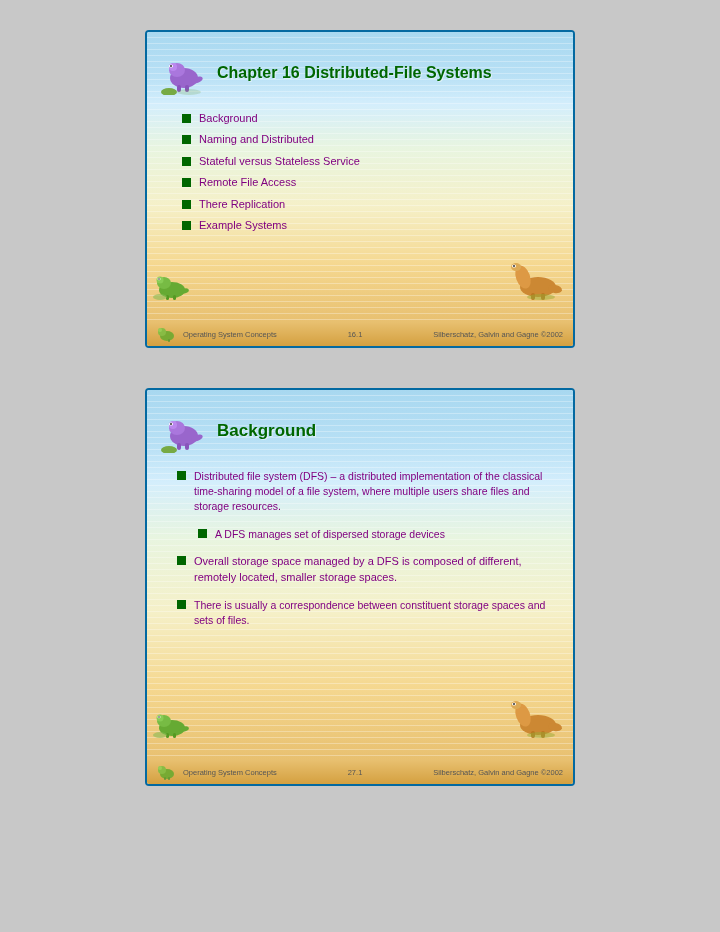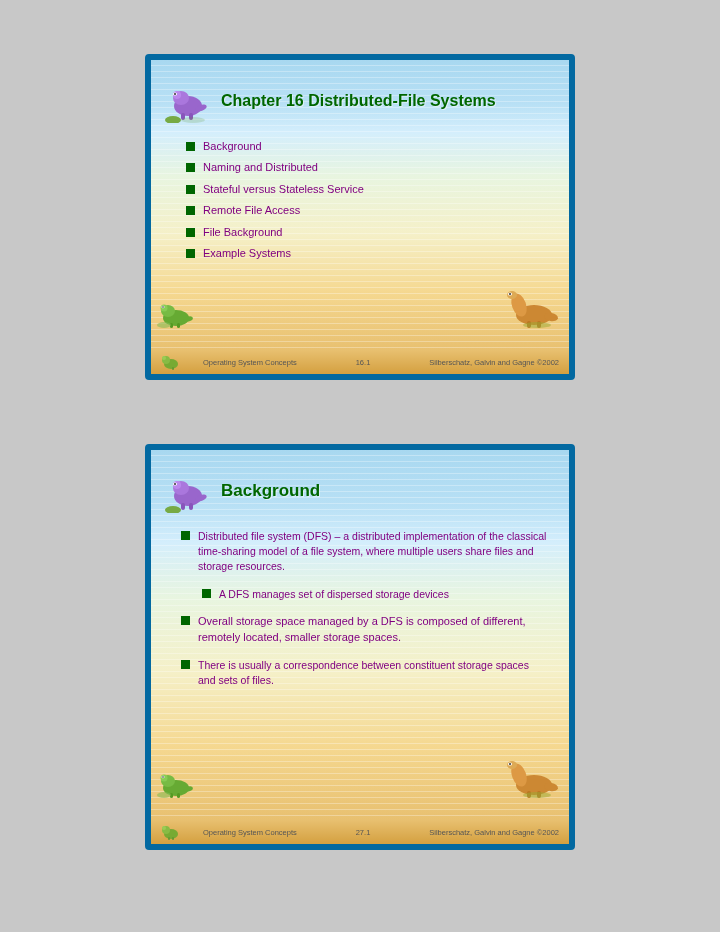--- a/index.html
+++ b/index.html
@@ -10,26 +10,25 @@
       min-height: 932px;
       display: flex;
       flex-direction: column;
       align-items: center;
       padding: 30px 20px;
       gap: 40px;
     }
 
     .slide {
       width: 430px;
-      border: 6px solid #0369a1;
+      border: 2px solid #0369a1;
       border-radius: 4px;
       overflow: hidden;
       position: relative;
       background: #fff;
-      margin-top: 24px;
     }
 
     
     .slide-body {
       background: linear-gradient(to bottom,
         #a8d8f0 0%,
         #b8e0f5 15%,
         #d4eefc 25%,
         #e8f5e0 40%,
         #f5f0c8 60%,
@@ -121,21 +120,21 @@
       font-size: 7.5px;
       color: #555;
       background: linear-gradient(to bottom, #e8c070, #d4a040);
       position: relative;
       z-index: 1;
     }
 
     .footer-dino-left {
       display: flex;
       align-items: center;
-      gap: 20px;
+      gap: 4px;
     }
 
     
     .slide1 .slide-body {
       min-height: 290px;
     }
 
     
     .slide2 .slide-body {
       min-height: 370px;
@@ -197,21 +196,21 @@
       <div class="bullet-item">
         <div class="bullet-square"></div>
         <span class="bullet-text purple">Stateful versus Stateless Service</span>
       </div>
       <div class="bullet-item">
         <div class="bullet-square"></div>
         <span class="bullet-text purple">Remote File Access</span>
       </div>
       <div class="bullet-item">
         <div class="bullet-square"></div>
-        <span class="bullet-text purple">File Background</span>
+        <span class="bullet-text purple">There Replication</span>
       </div>
       <div class="bullet-item">
         <div class="bullet-square"></div>
         <span class="bullet-text purple">Example Systems</span>
       </div>
     </div>
 
     <div class="spacer" style="min-height:55px;"></div>
 
     <div style="position:absolute;bottom:22px;left:5px;right:5px;display:flex;justify-content:space-between;align-items:flex-end;pointer-events:none;">

